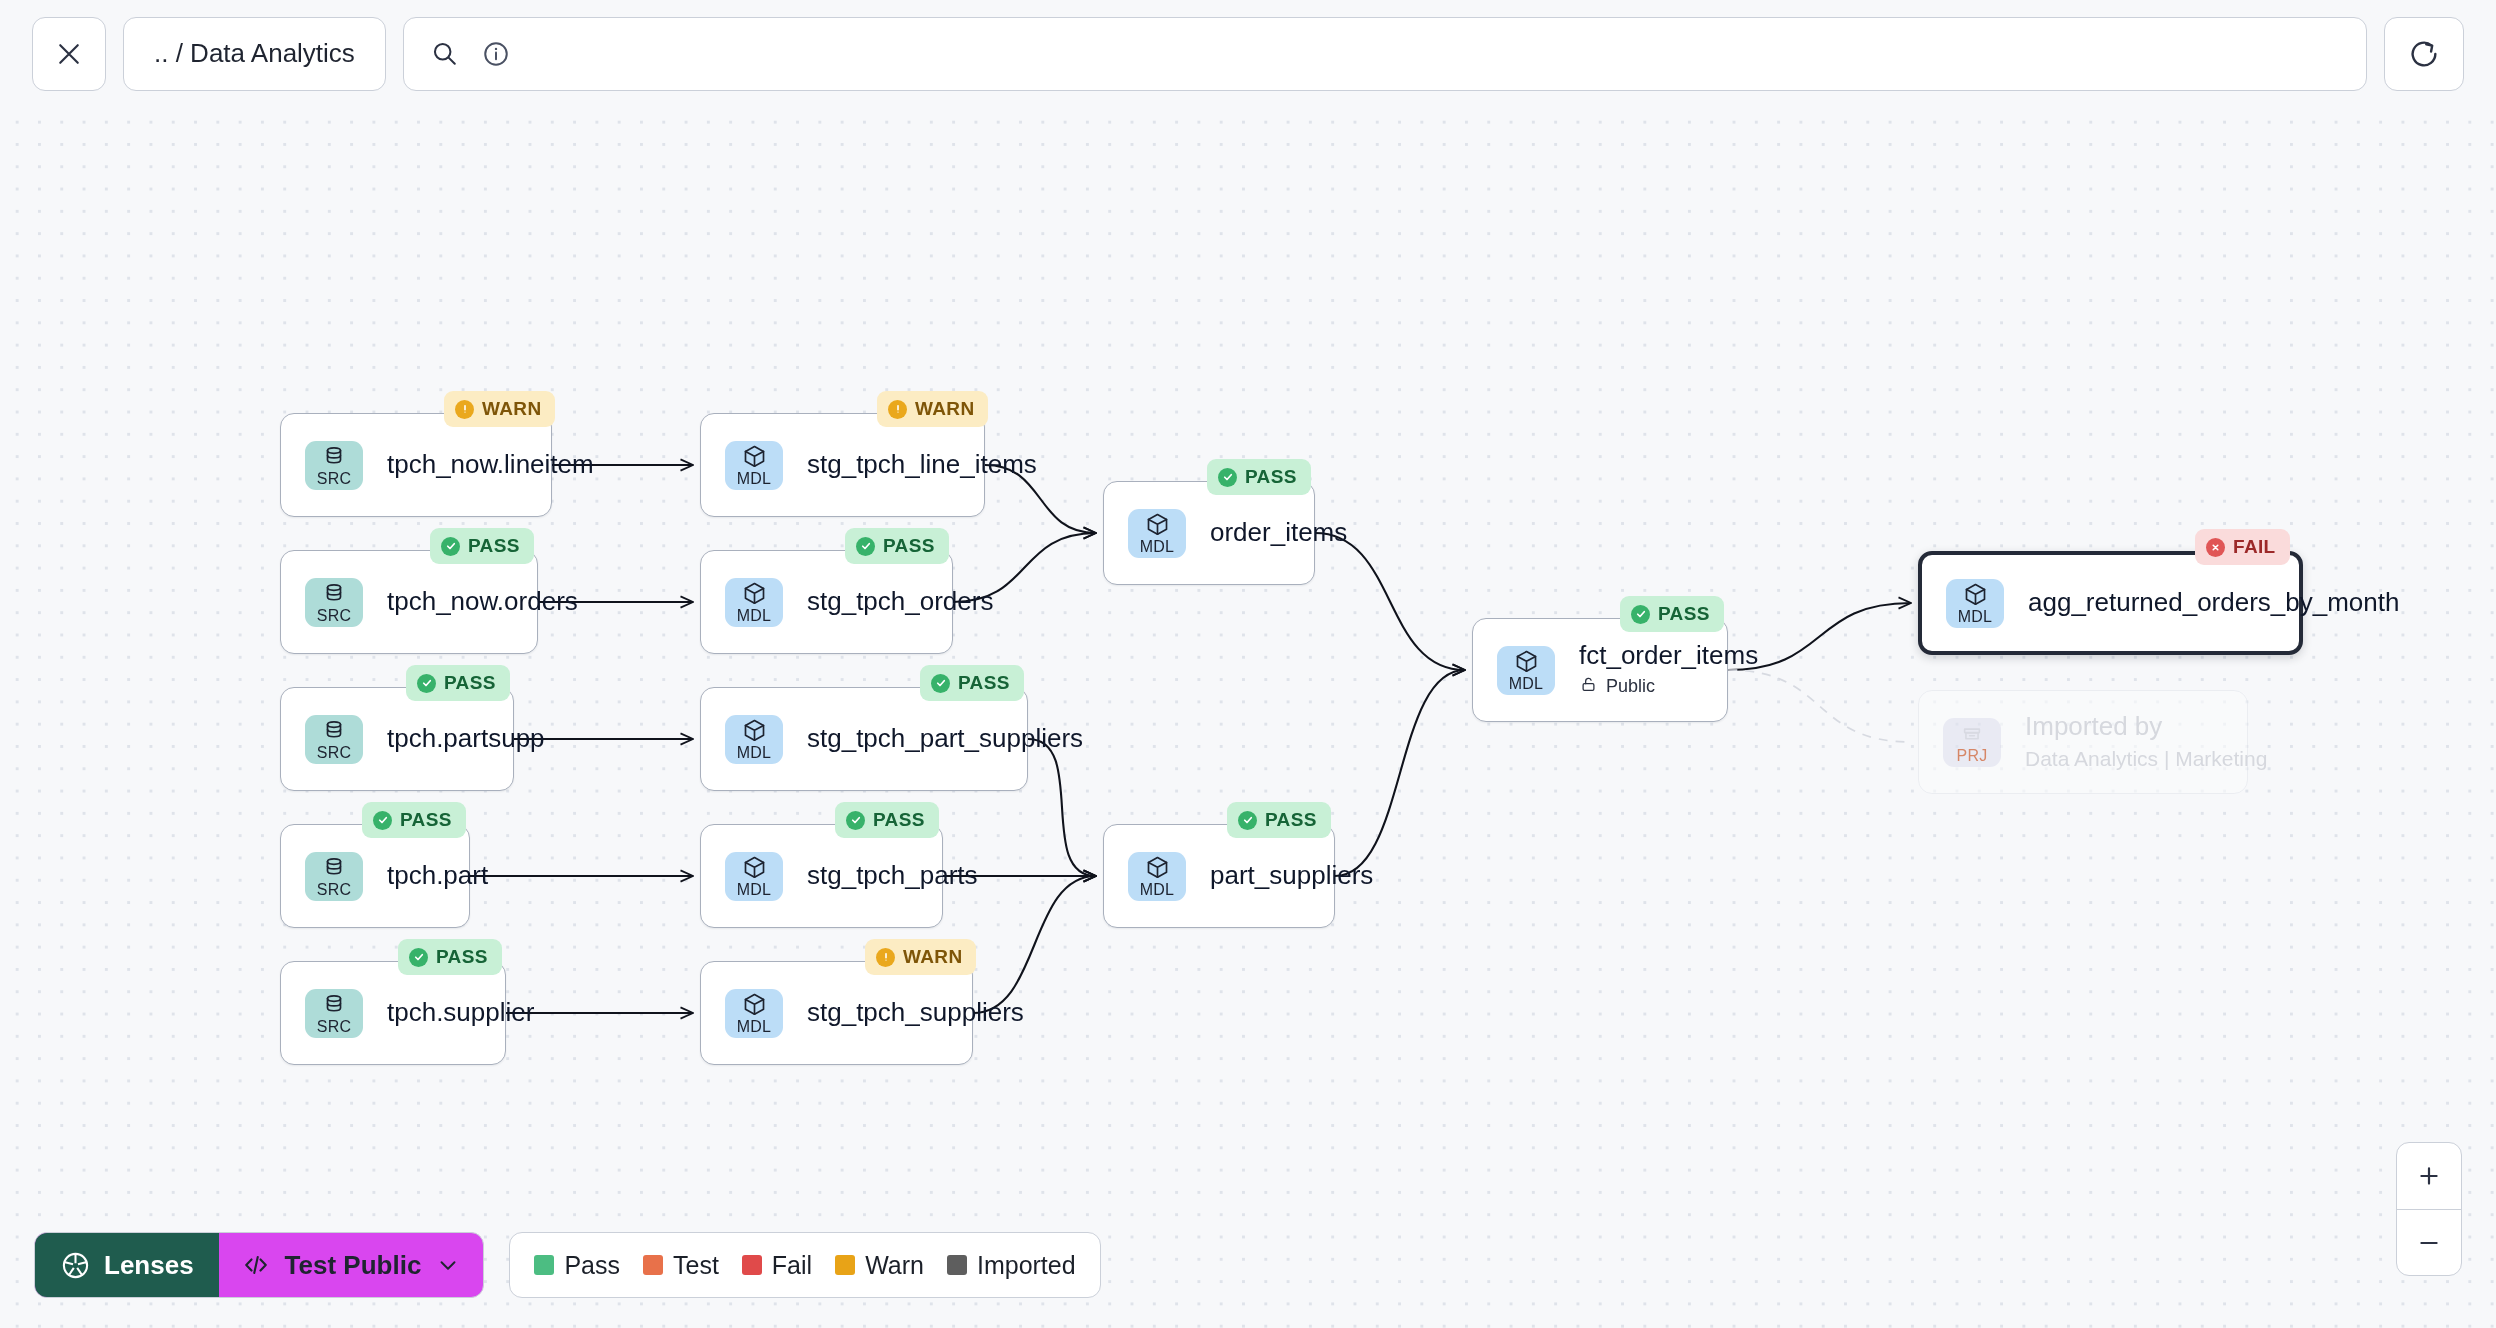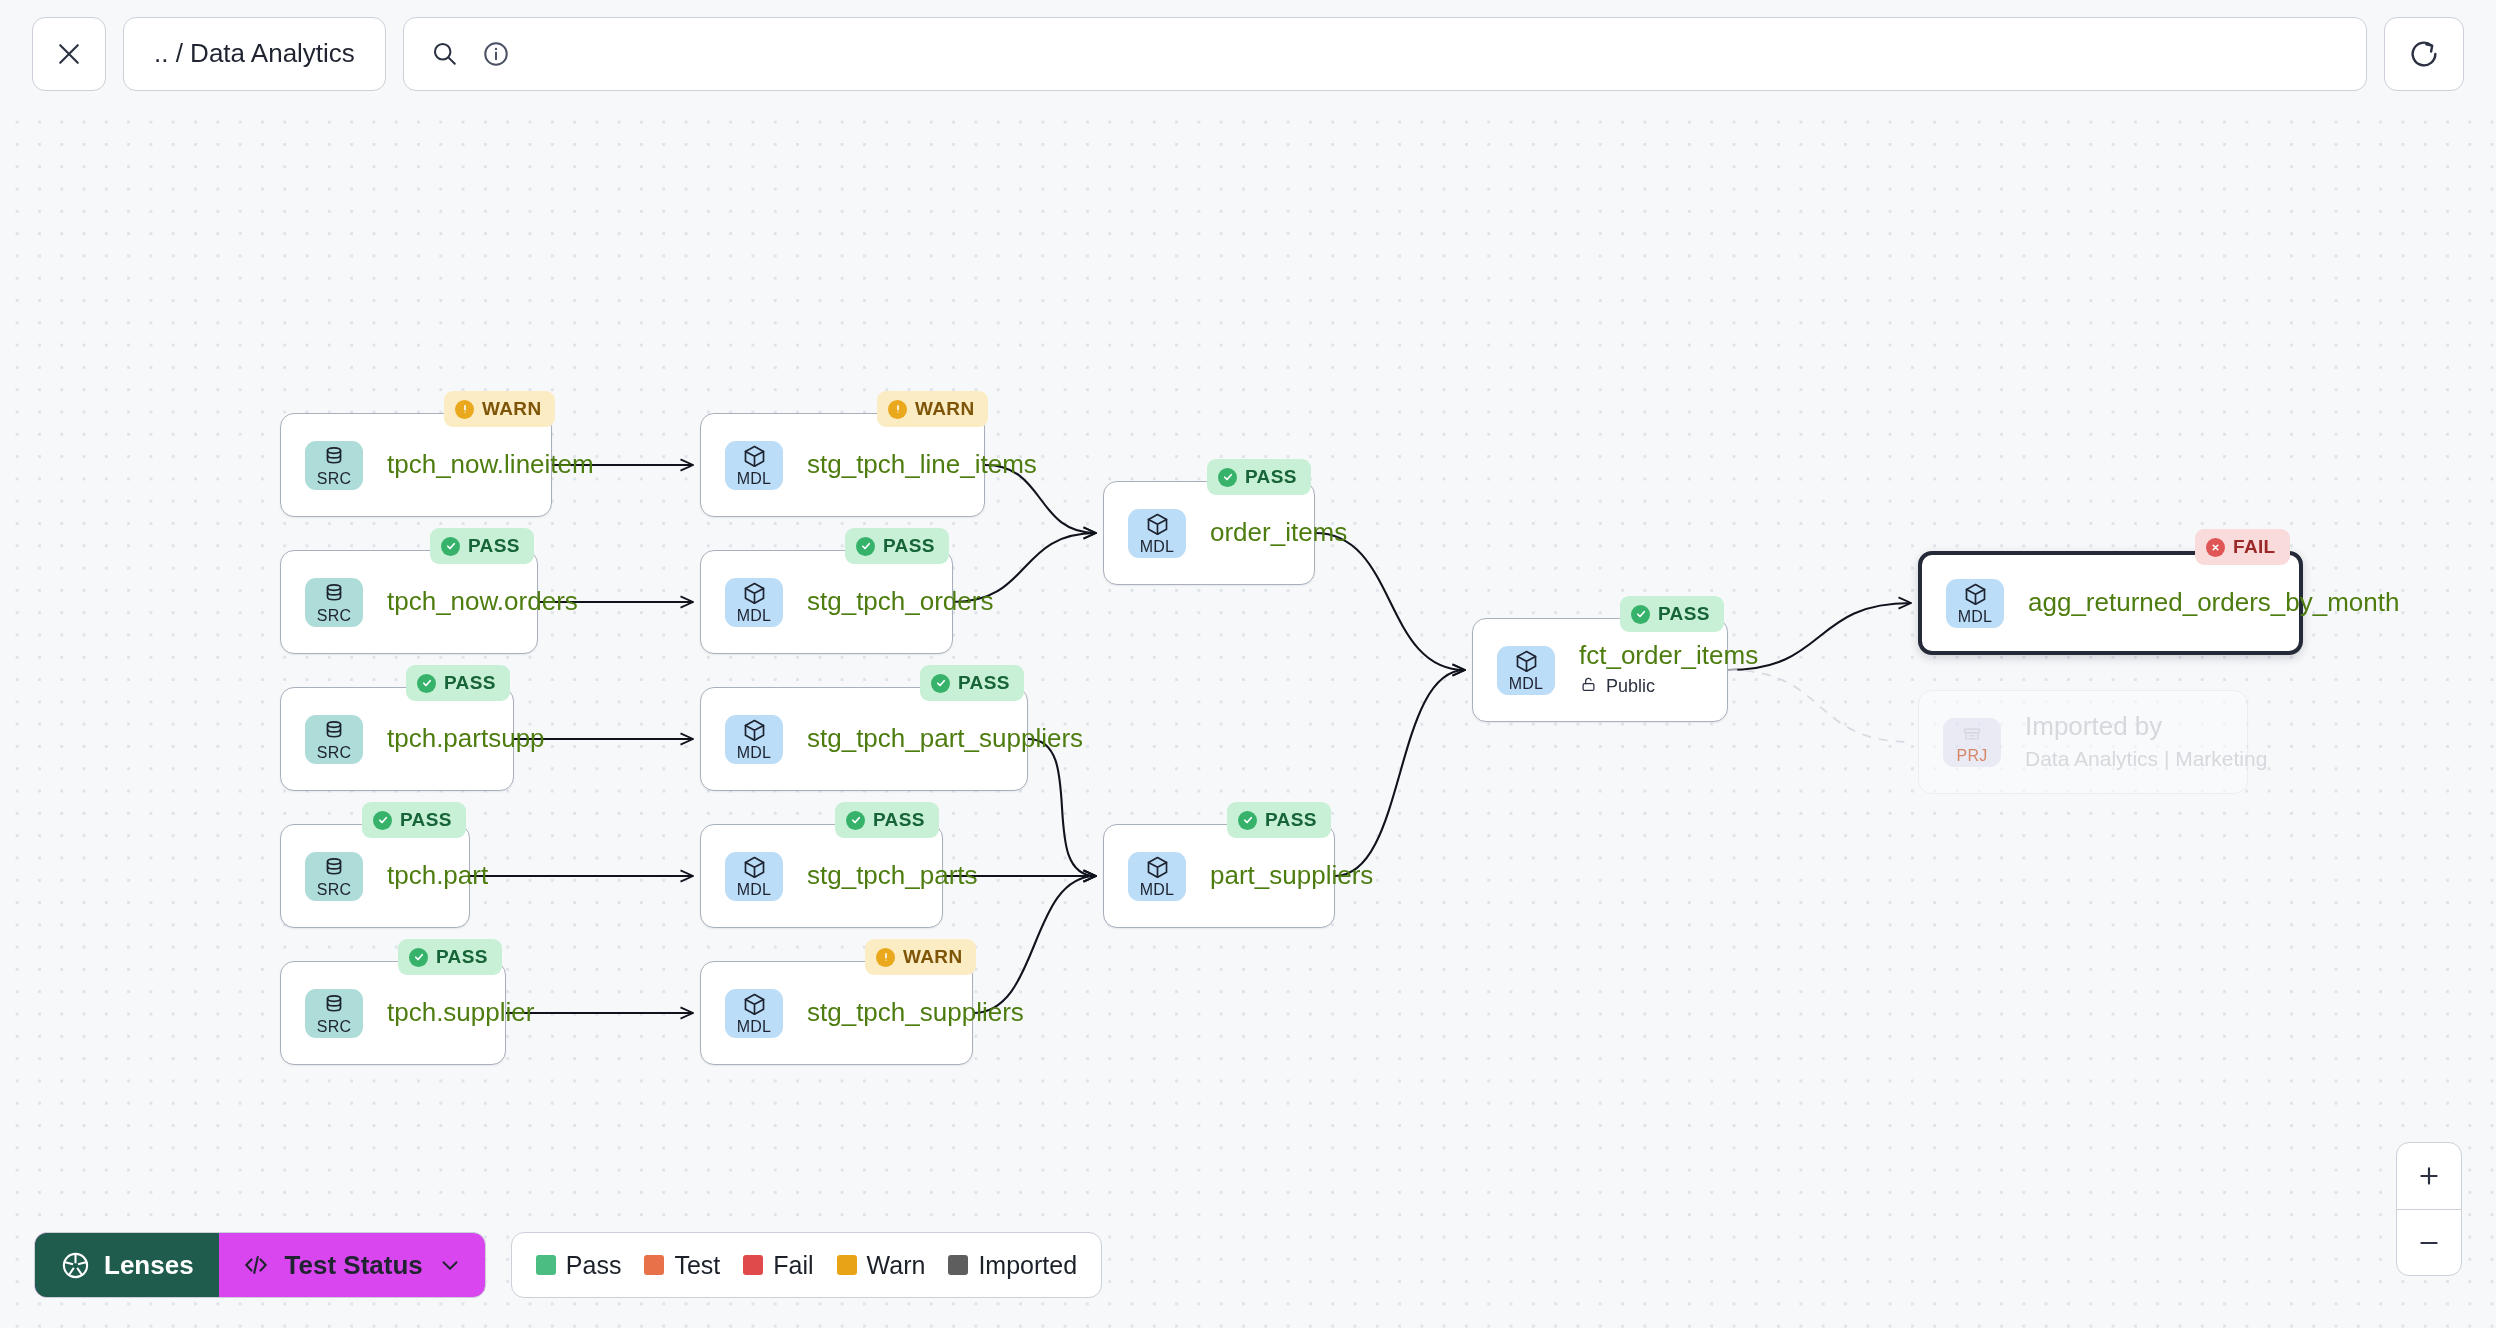--- a/index.html
+++ b/index.html
@@ -119,21 +119,21 @@
     font-weight: 400;
     color: #1d2330;
     line-height: 1;
     letter-spacing: 0.2px;
   }
   .badge-ico.prj .kind { color: #c2410c; }
 
   .node-body { display: flex; flex-direction: column; justify-content: center; gap: 4px; padding-right: 26px; }
   .node-title {
     font-size: 26px;
-    color: #4d7c0f;
+    color: #0f172a;
     white-space: nowrap;
     line-height: 1.15;
   }
   .node.ghost .node-title { color: #c2c5cd; }
   .node-sub {
     font-size: 18px;
     color: #2b3140;
     display: flex;
     align-items: center;
     gap: 8px;
@@ -627,21 +627,21 @@
         </svg>
       </span>
       <span>Lenses</span>
     </div>
     <div class="lens-right">
       <span>
         <svg class="ico" width="30" height="30" viewBox="0 0 24 24" fill="none" stroke="#1f2430" stroke-width="1.7" stroke-linecap="round" stroke-linejoin="round">
           <path d="M8.4 7.6 L4.2 12 L8.4 16.4 M15.6 7.6 L19.8 12 L15.6 16.4 M13.4 5.6 L10.6 18.4"></path>
         </svg>
       </span>
-      <span>Test Status</span>
+      <span>Test Public</span>
       <span>
         <svg class="ico" width="26" height="26" viewBox="0 0 24 24" fill="none" stroke="#1f2430" stroke-width="1.8" stroke-linecap="round" stroke-linejoin="round">
           <path d="M6 9.5 L12 15.5 L18 9.5"></path>
         </svg>
       </span>
     </div>
   </div>
 
   <div class="legend" id="legend">
       <div class="legend-item">

